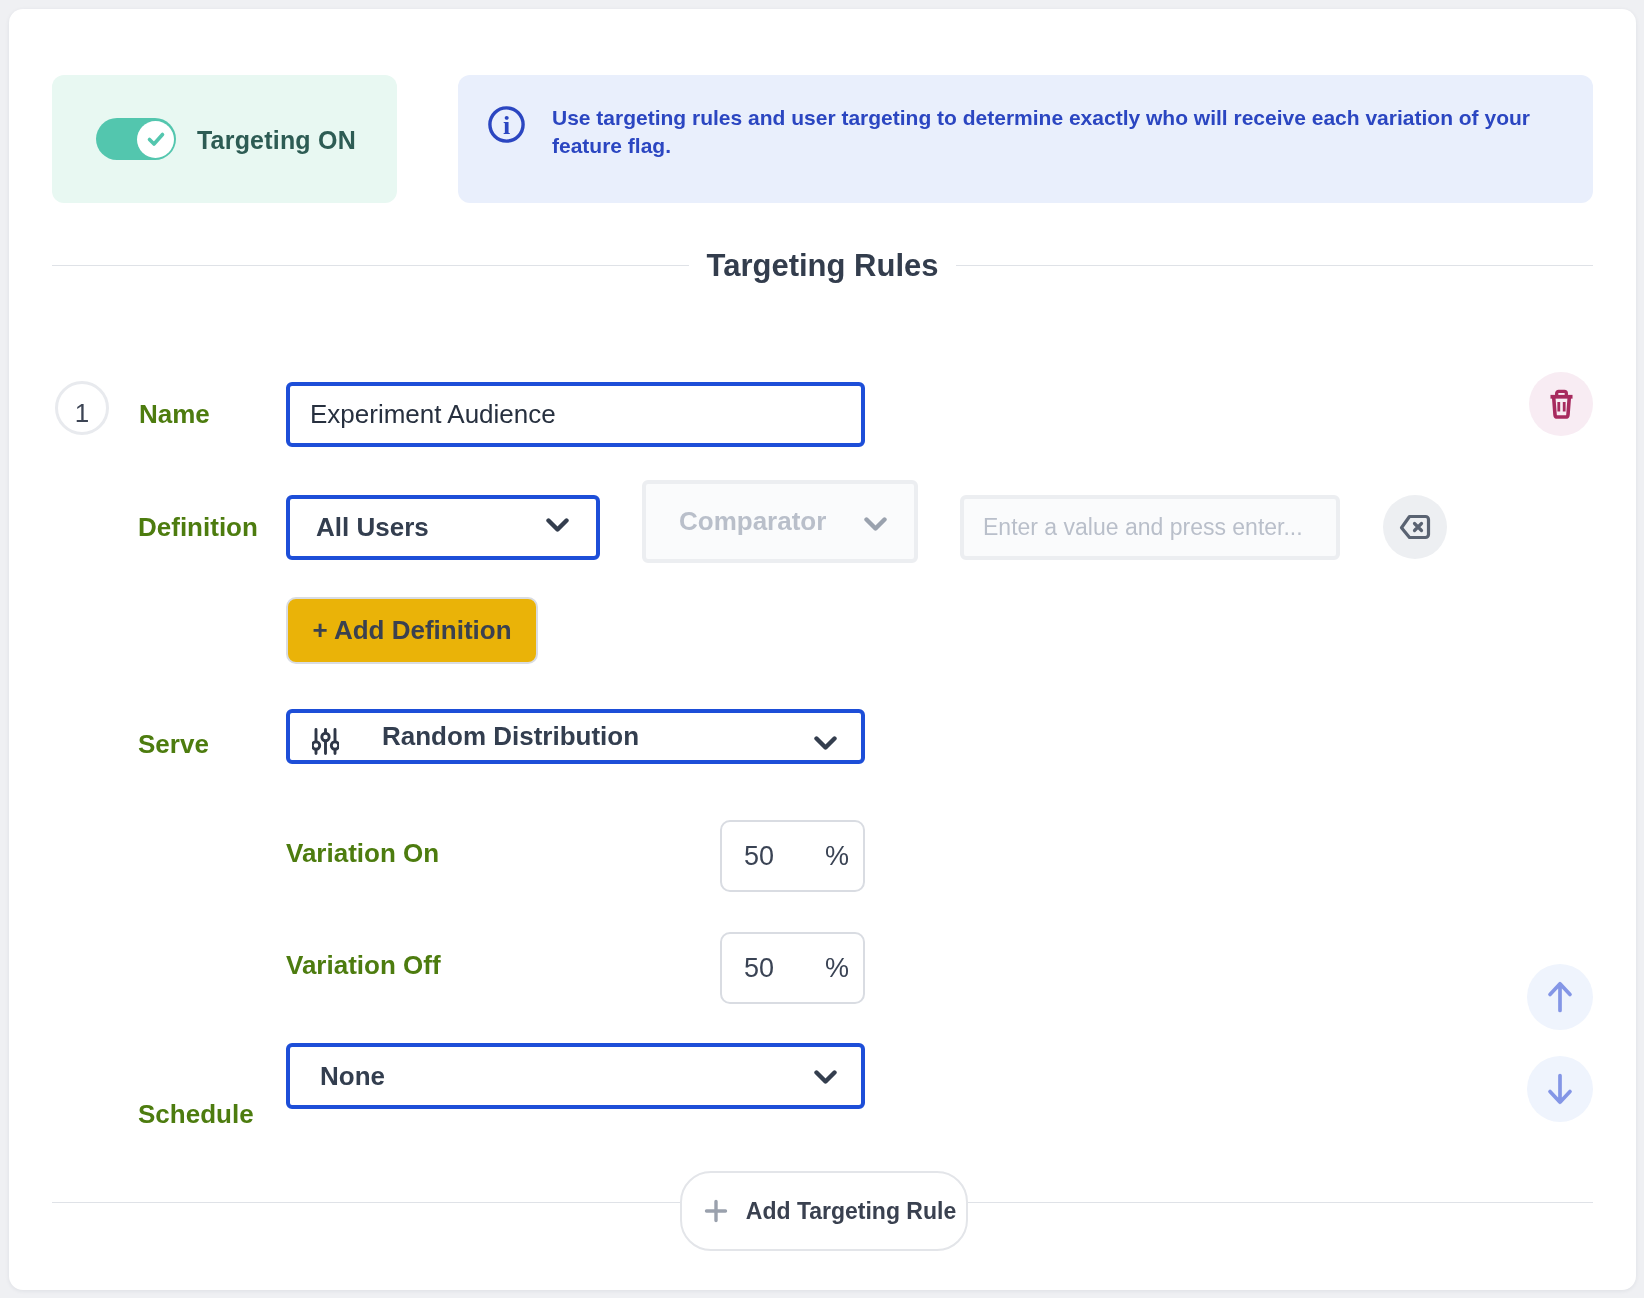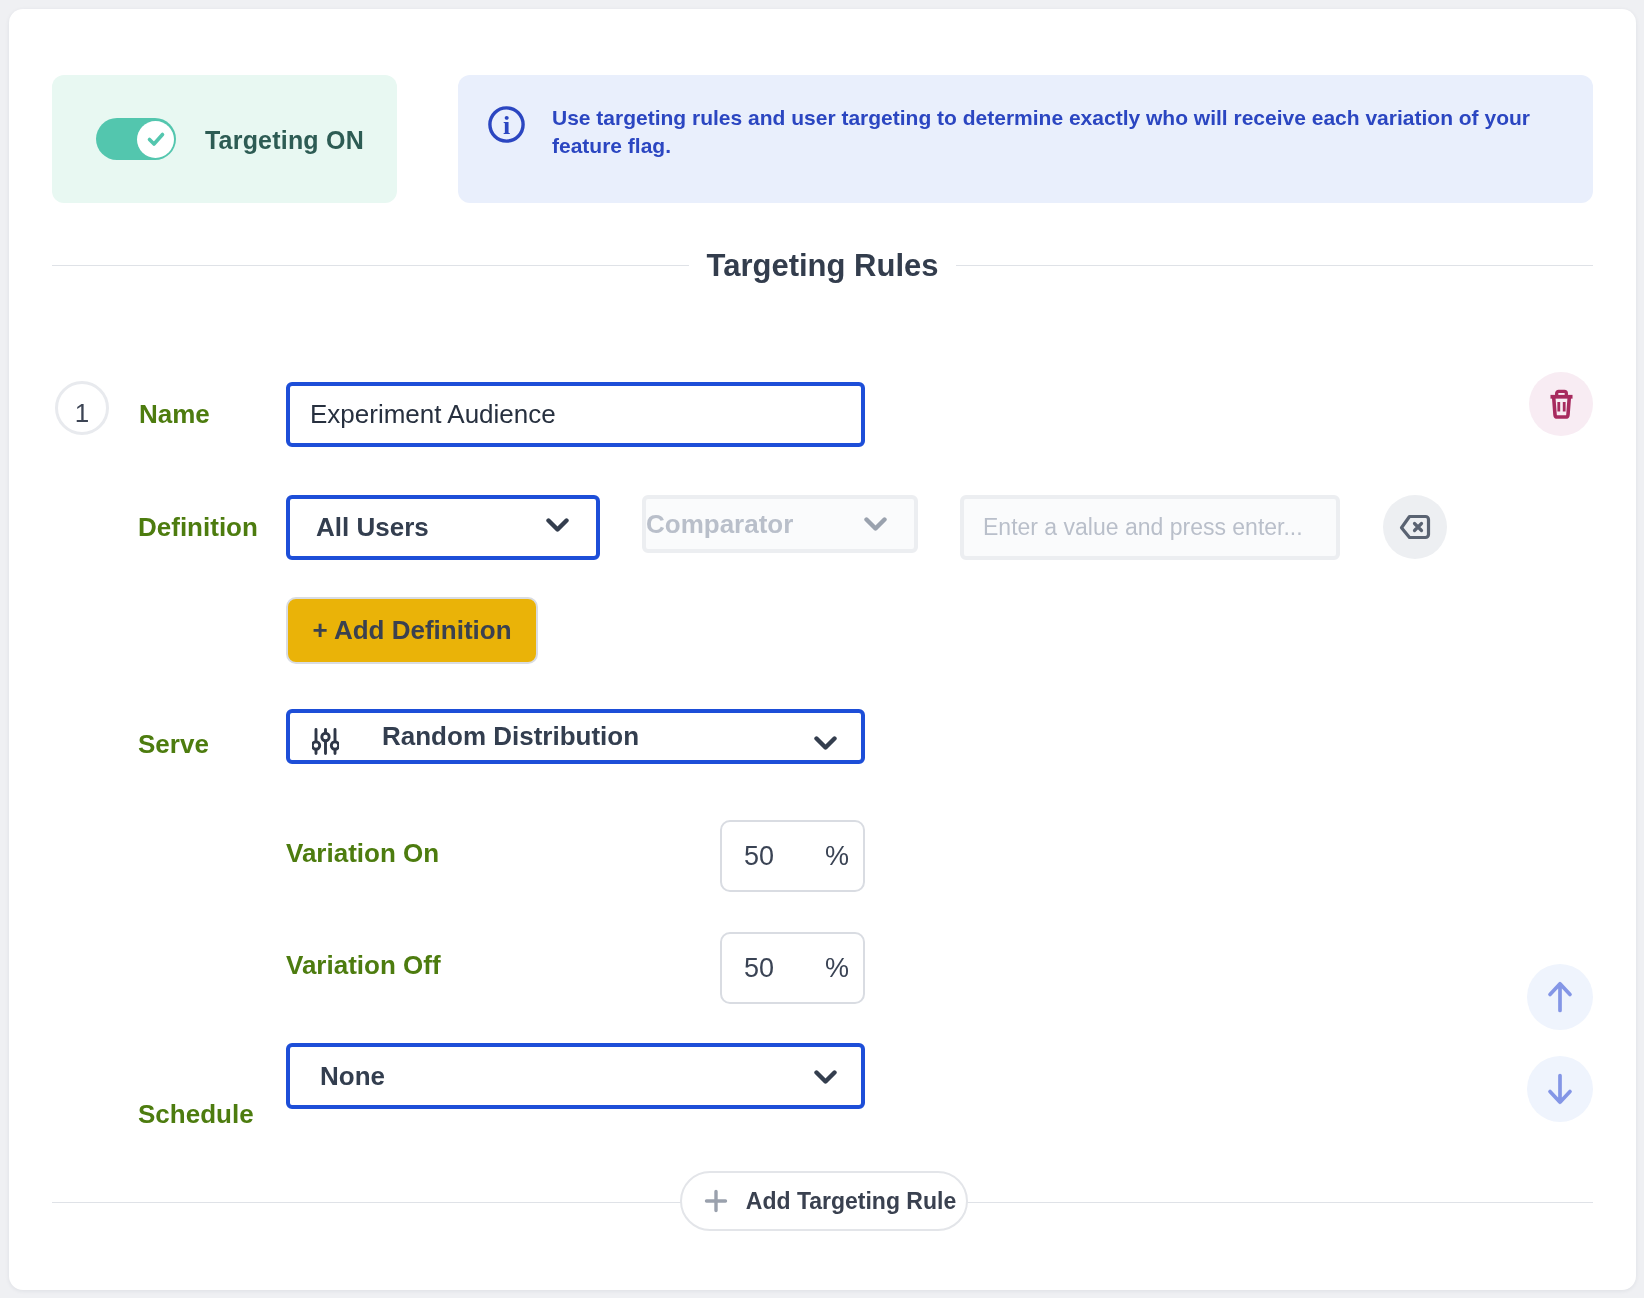--- a/index.html
+++ b/index.html
@@ -2,38 +2,38 @@
 <html><head>
 <meta charset="utf-8">
 <style>
   html,body{margin:0;padding:0;}
   body{width:1644px;height:1298px;background:#eff0f3;font-family:"Liberation Sans", sans-serif;overflow:hidden;position:relative;}
   .abs{position:absolute;}
   .card{position:absolute;left:9px;top:9px;width:1627px;height:1281px;background:#ffffff;border-radius:14px;box-shadow:0 1px 4px rgba(30,40,60,0.08);}
   .mintbox{position:absolute;left:52px;top:75px;width:345px;height:128px;background:#e8f8f2;border-radius:12px;}
   .toggle{position:absolute;left:96px;top:118px;width:80px;height:42px;background:#53c6ae;border-radius:21px;}
   .knob{position:absolute;right:2px;top:2.5px;width:37px;height:37px;background:#ffffff;border-radius:50%;display:flex;align-items:center;justify-content:center;}
-  .ton{position:absolute;left:205px;top:126px;font-size:25px;font-weight:700;color:#2d5c54;letter-spacing:0.2px;}
+  .ton{position:absolute;left:197px;top:126px;font-size:25px;font-weight:700;color:#2d5c54;letter-spacing:0.2px;}
   .infobox{position:absolute;left:458px;top:75px;width:1135px;height:128px;background:#e9effc;border-radius:12px;}
   .infotext{position:absolute;left:552px;top:104px;width:1010px;font-size:21px;line-height:28px;font-weight:700;color:#2b46c1;}
   .titleline{position:absolute;left:52px;top:265px;width:1541px;height:1px;background:#dfe2e7;}
   .titlewrap{position:absolute;left:52px;top:248px;width:1541px;text-align:center;}
   .titlewrap span{background:#ffffff;padding:0 18px;font-size:31px;font-weight:700;color:#333d4d;}
   .numcircle{position:absolute;left:55px;top:381px;width:48px;height:48px;border:3px solid #e8eaee;border-radius:50%;text-align:center;line-height:58px;font-size:26px;color:#3c4454;}
   .label{position:absolute;font-size:26px;font-weight:700;color:#4d7c0f;}
   .input, .select{position:absolute;background:#fff;border:4px solid #1d4ed8;border-radius:6px;box-sizing:border-box;display:flex;align-items:center;}
   .input{font-size:26px;color:#27303f;}
   .select{font-size:26px;font-weight:700;color:#333e4f;}
   .disabled{background:#fafbfc;border-color:#eceef1;color:#b9bfca;}
   .chev{position:absolute;}
   .circlebtn{position:absolute;border-radius:50%;display:flex;align-items:center;justify-content:center;}
   .addef{position:absolute;left:286px;top:597px;width:252px;height:67px;border:2px solid #d9dce2;border-radius:10px;background:#eab308;display:flex;align-items:center;justify-content:center;font-size:26px;font-weight:700;color:#3a4150;box-sizing:border-box;}
   .pct{position:absolute;width:145px;height:72px;border:2px solid #d9dce2;border-radius:10px;background:#fff;box-sizing:border-box;display:flex;align-items:center;font-size:27px;font-weight:400;color:#3a4354;}
   .botline{position:absolute;left:52px;top:1202px;width:1541px;height:1px;background:#dfe2e7;}
-  .addrule{position:absolute;left:680px;top:1171px;width:288px;height:60px;border:2px solid #e3e5e9;border-radius:31px;background:#fff;display:flex;align-items:center;justify-content:center;box-sizing:border-box;}
+  .addrule{position:absolute;left:680px;top:1171px;width:288px;height:80px;border:2px solid #e3e5e9;border-radius:31px;background:#fff;display:flex;align-items:center;justify-content:center;box-sizing:border-box;}
   .addrule .txt{font-size:23px;font-weight:700;color:#3a4150;}
 </style>
 </head>
 <body>
   <div class="card"></div>
 
   <div class="mintbox"></div>
   <div class="toggle">
     <div class="knob">
       <svg width="20" height="20" viewBox="0 0 20 20">
@@ -63,21 +63,21 @@
       <path d="M6.9 8 L8.3 26.7 a2.5 2.5 0 0 0 2.5 2.3 h8.4 a2.5 2.5 0 0 0 2.5-2.3 L23.1 8" fill="none" stroke="#a72a5e" stroke-width="3.7"></path>
       <path d="M12.2 13.3 V23.3 M17.8 13.3 V23.3" stroke="#a72a5e" stroke-width="2.9"></path>
     </svg>
   </div>
 
   <div class="label" style="left:138px;top:512px;">Definition</div>
   <div class="select" style="left:286px;top:495px;width:314px;height:65px;padding-left:26px;">All Users</div>
   <svg class="chev" style="left:546px;top:518px;" width="23" height="15" viewBox="0 0 23 15">
     <path d="M2.5 2.5 L11.5 11.5 L20.5 2.5" fill="none" stroke="#343e4e" stroke-width="4.4" stroke-linecap="round" stroke-linejoin="round"></path>
   </svg>
-  <div class="select disabled" style="left:642px;top:495px;width:276px;height:58px;">Comparator</div>
+  <div class="select disabled" style="left:642px;top:480px;width:276px;height:83px;padding-left:33px;">Comparator</div>
   <svg class="chev" style="left:864px;top:517px;" width="23" height="15" viewBox="0 0 23 15">
     <path d="M2.5 2.5 L11.5 11.5 L20.5 2.5" fill="none" stroke="#9aa2ae" stroke-width="4.4" stroke-linecap="round" stroke-linejoin="round"></path>
   </svg>
   <div class="input disabled" style="left:960px;top:495px;width:380px;height:65px;padding-left:19px;font-weight:400;white-space:nowrap;overflow:hidden;font-size:23px;">Enter a value and press enter...</div>
   <div class="circlebtn" style="left:1383px;top:495px;width:64px;height:64px;background:#edeff2;">
     <svg width="32" height="26" viewBox="0 0 32 26">
       <path d="M10.5 2.5 h16 a3 3 0 0 1 3 3 v15 a3 3 0 0 1 -3 3 h-16 L2.5 13.7 z" fill="none" stroke="#5a6372" stroke-width="3.2" stroke-linejoin="round"></path>
       <path d="M15.5 9.5 L22.5 16.5 M22.5 9.5 L15.5 16.5" stroke="#5a6372" stroke-width="3.2" stroke-linecap="round"></path>
     </svg>
   </div>

